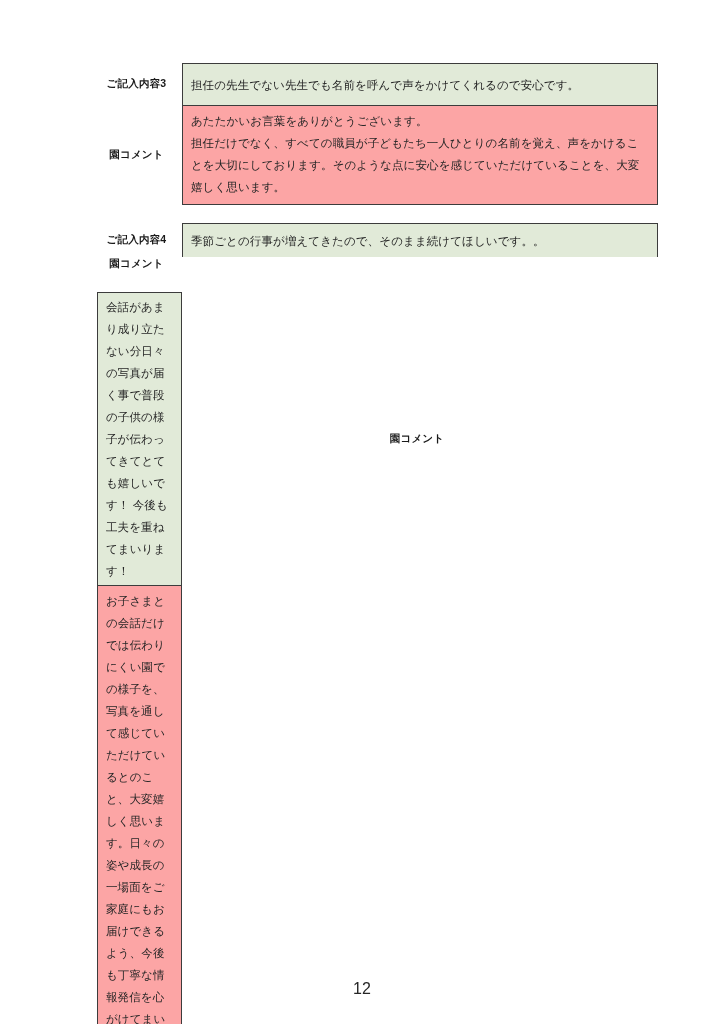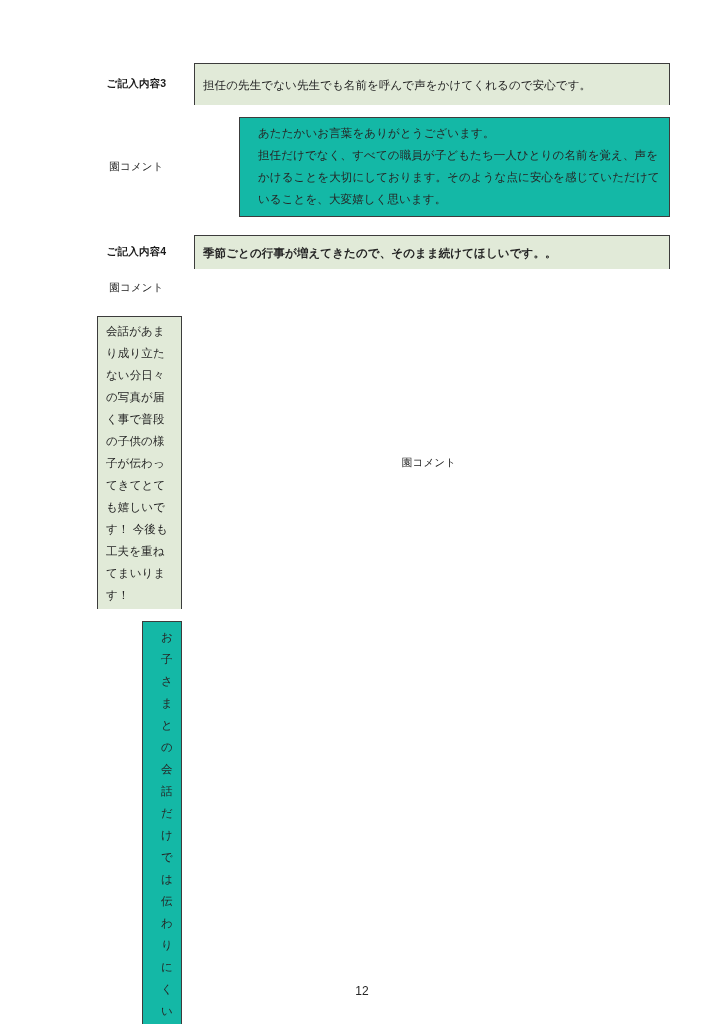--- a/index.html
+++ b/index.html
@@ -19,73 +19,71 @@
   .content {
     position: absolute;
     top: 63px;
     left: 97px;
     width: 561px;
   }
   .feedback {
     display: grid;
     grid-template-columns: 85px 476px;
     grid-auto-rows: min-content;
-    gap: 12px;
   }
   .s3 { margin-bottom: 18px; }
   .s4 { margin-bottom: 21px; }
   .lbl {
     display: flex;
     align-items: center;
     justify-content: center;
     font-size: 10.5px;
     letter-spacing: 0.2px;
     color: #1a1a1a;
     padding-right: 6px;
     text-align: center;
   }
   .entry-lbl { font-weight: bold; }
-  .comment-lbl { font-weight: normal; }
+  .comment-lbl { font-weight: bold; }
   .cell {
     box-sizing: border-box;
     font-size: 11.5px;
     line-height: 22px;
     letter-spacing: 0.1px;
     color: #262626;
   }
   .cell.entry {
     background: #e1ead8;
     border: 1.5px solid #3c3c3c;
     border-bottom: none;
     display: flex;
     align-items: center;
     padding: 3px 8px;
   }
   .cell.entry .entry-text { display: block; }
   .cell.comment {
-    background: #14b8a6;
+    background: #fca5a5;
     border: 1.5px solid #3c3c3c;
     border-top: 1px solid #3c3c3c;
-    padding: 4px 8px 6px 18px;
+    padding: 4px 8px 6px 8px;
     white-space: pre-line;
-    margin-left: 45px;
   }
   .s3 .cell.entry   { min-height: 42px; }
   .s3 .cell.comment { min-height: 95px; }
-  .s4 .cell.entry   { min-height: 34px; font-weight: bold; }
+  .s4 .cell.entry   { min-height: 34px; }
   .s4 .cell.comment { min-height: 113px; }
   .s5 .cell.entry   { min-height: 51px; }
   .s5 .cell.comment { min-height: 127px; }
   .page-number {
     position: absolute;
     bottom: 26px;
     left: 0;
     width: 100%;
     text-align: center;
-    font-size: 12px;
+    font-size: 16px;
     color: #262626;
   }
 </style>
 </head>
 <body>
 
 <div class="page">
   <div class="content">
 
     <section class="feedback s3">

